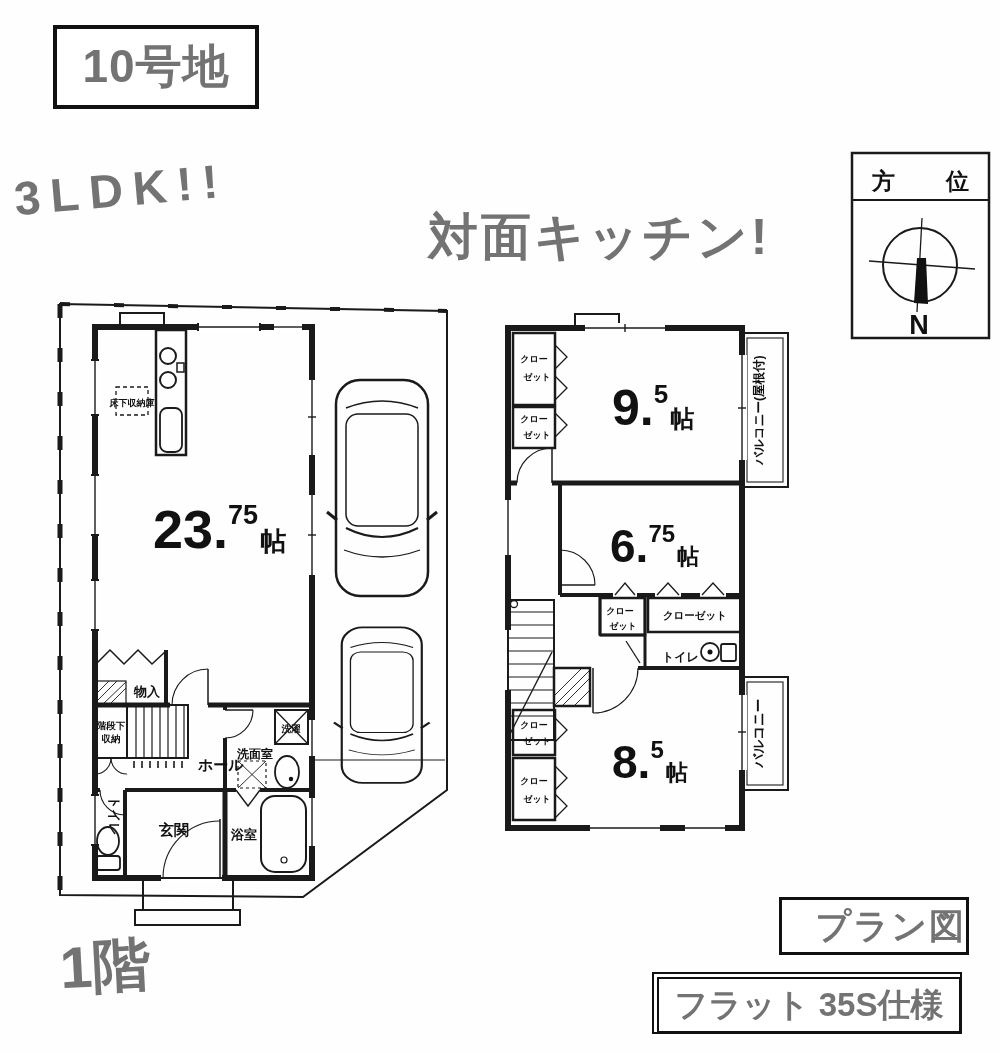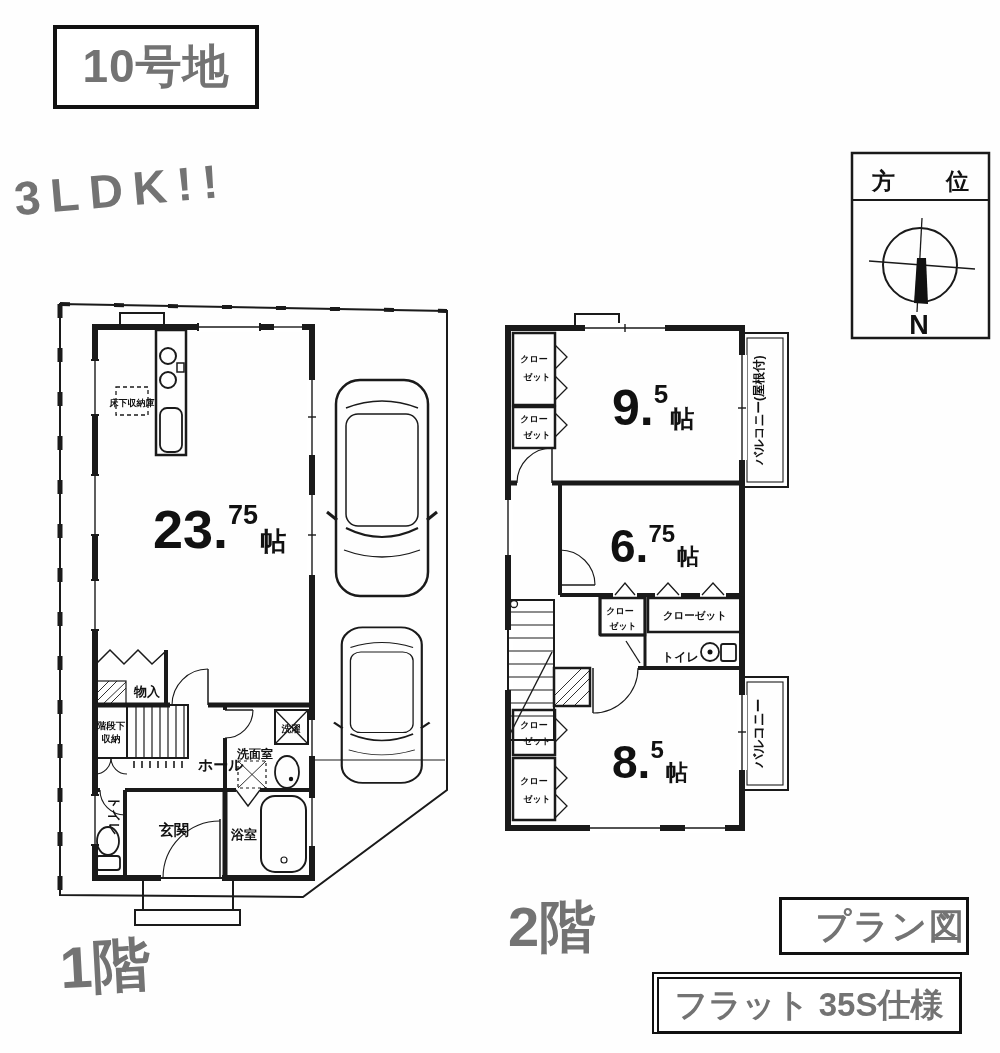--- a/index.html
+++ b/index.html
@@ -32,20 +32,21 @@
 </style>
 </head>
 <body>
 
 <div class="page">
 
   <div class="abs lot-box">
     <span>10号地</span>
   </div>
   <div class="abs h-3ldk">3LDK!!</div>
+  <div class="abs h-feat2">対面キッチン!</div>
 
   <svg class="abs" style="left:848px;top:148px;" width="145" height="195" viewBox="0 0 145 195">
     <rect x="4" y="5" width="137" height="185" class="wall" stroke-width="2.5" fill="#fff"></rect>
     <text x="24" y="41" font-size="23" font-weight="700" textLength="97" lengthAdjust="spacing">方位</text>
     <line x1="4" y1="52" x2="141" y2="52" class="ln" stroke-width="2"></line>
     <g>
       <circle cx="72" cy="117" r="37" class="ln" stroke-width="2"></circle>
       <line x1="74" y1="70" x2="69" y2="164" class="ln" stroke-width="1.3"></line>
       <line x1="21" y1="113" x2="127" y2="121" class="ln" stroke-width="1.3"></line>
       <polygon points="69,110 78,110 80,156 66,155" fill="#111"></polygon>
@@ -407,21 +408,20 @@
     <g>
       <rect x="23" y="458" width="42" height="62" class="ln" stroke-width="2.5"></rect>
       <text x="44" y="484" font-size="9" class="lbl" text-anchor="middle">クロー</text>
       <text x="47" y="502" font-size="9" class="lbl" text-anchor="middle">ゼット</text>
       <polyline points="65,466 77,478 65,490" class="ln" stroke-width="1.3"></polyline>
       <polyline points="65,494 77,506 65,518" class="ln" stroke-width="1.3"></polyline>
     </g>
   </svg>
 
   <div class="abs floor1-label">1階</div>
-  <div class="abs floor2-label">2階</div>
   <div class="abs plan-box">
     <span>プラン図</span>
   </div>
   <div class="abs spec-box">
     <div class="spec-inner">フラット 35S仕様</div>
   </div>
 
 </div>
 
 </body></html>

